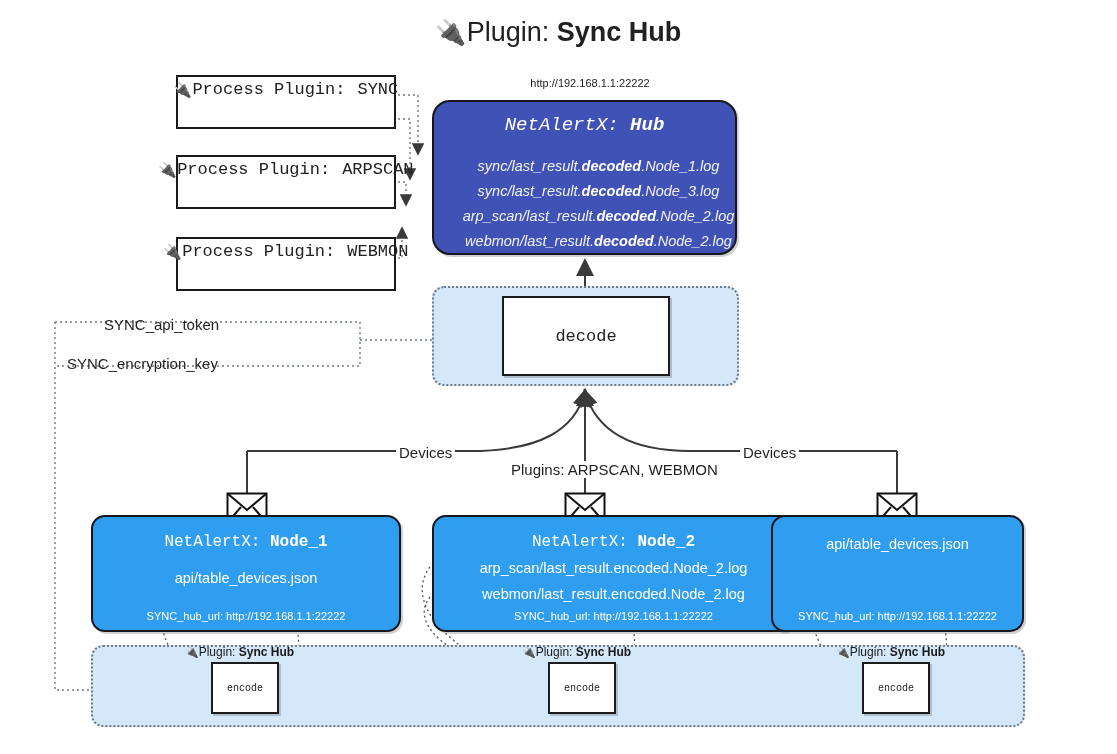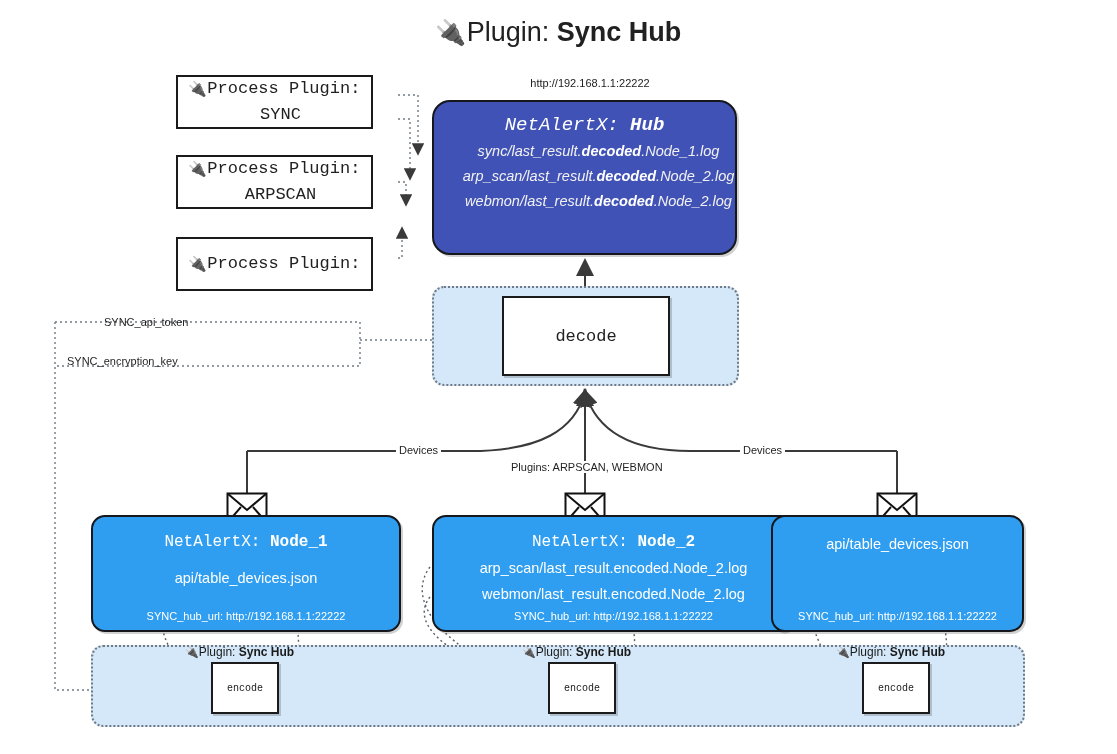--- a/index.html
+++ b/index.html
@@ -18,25 +18,25 @@
   }
   .title .plug{font-size:25px;}
   .title .strong{font-weight:bold;}
   .hub-url{
     position:absolute;left:430px;top:77px;width:320px;text-align:center;
     font-size:11px;color:#1c1c1c;
   }
 
   
   .proc-box{
-    position:absolute;width:197px;height:54px;
+    position:absolute;width:220px;height:54px;
     border:2px solid #1a1a1a;background:#ffffff;
     font-family:"Liberation Mono","DejaVu Sans Mono",monospace;
     font-size:17px;line-height:26px;text-align:center;
-    display:flex;flex-direction:column;justify-content:center;
+    display:flex;flex-direction:row;justify-content:center;
     box-sizing:border-box;
   }
   .proc-box .l1{display:block;white-space:nowrap;}
   .proc-box .l2{display:block;white-space:nowrap;padding-left:12px;}
   .proc-box .plug{font-family:"Liberation Sans",sans-serif;font-size:15px;vertical-align:-1px;}
   #proc-sync{left:176px;top:75px;}
   #proc-arpscan{left:176px;top:155px;}
   #proc-webmon{left:176px;top:237px;}
 
   
@@ -45,21 +45,21 @@
     background:#4052b5;border:2px solid #15171c;border-radius:18px;
     box-sizing:border-box;color:#ffffff;
     box-shadow:2px 2px 0 rgba(0,0,0,.18);
     font-style:italic;
   }
   .hub .hub-title{
     font-family:"Liberation Mono","DejaVu Sans Mono",monospace;
     font-size:19px;text-align:center;margin-top:12px;white-space:nowrap;
   }
   .hub .hub-title b{font-weight:bold;}
-  .hub .lines{margin-top:3px;padding-left:28px;}
+  .hub .lines{margin-top:18px;padding-left:28px;}
   .hub .line{
     font-size:14.5px;line-height:25px;text-align:center;white-space:nowrap;
     color:#f2f2f2;
   }
   .hub .line b{color:#ffffff;font-weight:bold;}
 
   
   .decode-group{
     position:absolute;left:432px;top:286px;width:307px;height:100px;
     background:#d5e8f9;border:2px dotted #6f7a84;border-radius:12px;
@@ -68,21 +68,21 @@
   .decode-box{
     position:absolute;left:502px;top:296px;width:168px;height:80px;
     background:#ffffff;border:2px solid #1b1b1b;box-sizing:border-box;
     display:flex;align-items:center;justify-content:center;
     font-family:"Liberation Mono","DejaVu Sans Mono",monospace;font-size:17px;
     box-shadow:2px 2px 0 rgba(0,0,0,.18);
   }
 
   
   .elabel{
-    position:absolute;font-size:11px;color:#1f1f1f;white-space:nowrap;
+    position:absolute;font-size:15px;color:#1f1f1f;white-space:nowrap;
     background:#ffffff;padding:0 3px;
   }
   .elabel.nb{background:transparent;}
   #lbl-api-token{left:101px;top:316px;}
   #lbl-enc-key{left:64px;top:355px;}
   #lbl-dev-left{left:396px;top:444px;}
   #lbl-dev-right{left:740px;top:444px;}
   #lbl-plugins-mid{left:508px;top:461px;}
 
   
@@ -203,26 +203,28 @@
   <div class="proc-box" id="proc-sync">
     <span class="l1"><span class="plug">🔌</span><span>Process Plugin:</span></span>
     <span class="l2">SYNC</span>
   </div>
   <div class="proc-box" id="proc-arpscan">
     <span class="l1"><span class="plug">🔌</span><span>Process Plugin:</span></span>
     <span class="l2">ARPSCAN</span>
   </div>
   <div class="proc-box" id="proc-webmon">
     <span class="l1"><span class="plug">🔌</span><span>Process Plugin:</span></span>
+    <span class="l2">WEBMON</span>
   </div>
 
   <div class="hub">
     <div class="hub-title"><span>NetAlertX: </span><b>Hub</b></div>
     <div class="lines">
       <div class="line"><span>sync/last_result.</span><b>decoded</b><span>.Node_1.log</span></div>
+      <div class="line"><span>sync/last_result.</span><b>decoded</b><span>.Node_3.log</span></div>
       <div class="line"><span>arp_scan/last_result.</span><b>decoded</b><span>.Node_2.log</span></div>
       <div class="line"><span>webmon/last_result.</span><b>decoded</b><span>.Node_2.log</span></div>
     </div>
   </div>
 
   <div class="decode-group"></div>
   <div class="decode-box">decode</div>
 
   <div class="elabel nb" id="lbl-api-token">SYNC_api_token</div>
   <div class="elabel nb" id="lbl-enc-key">SYNC_encryption_key</div>

